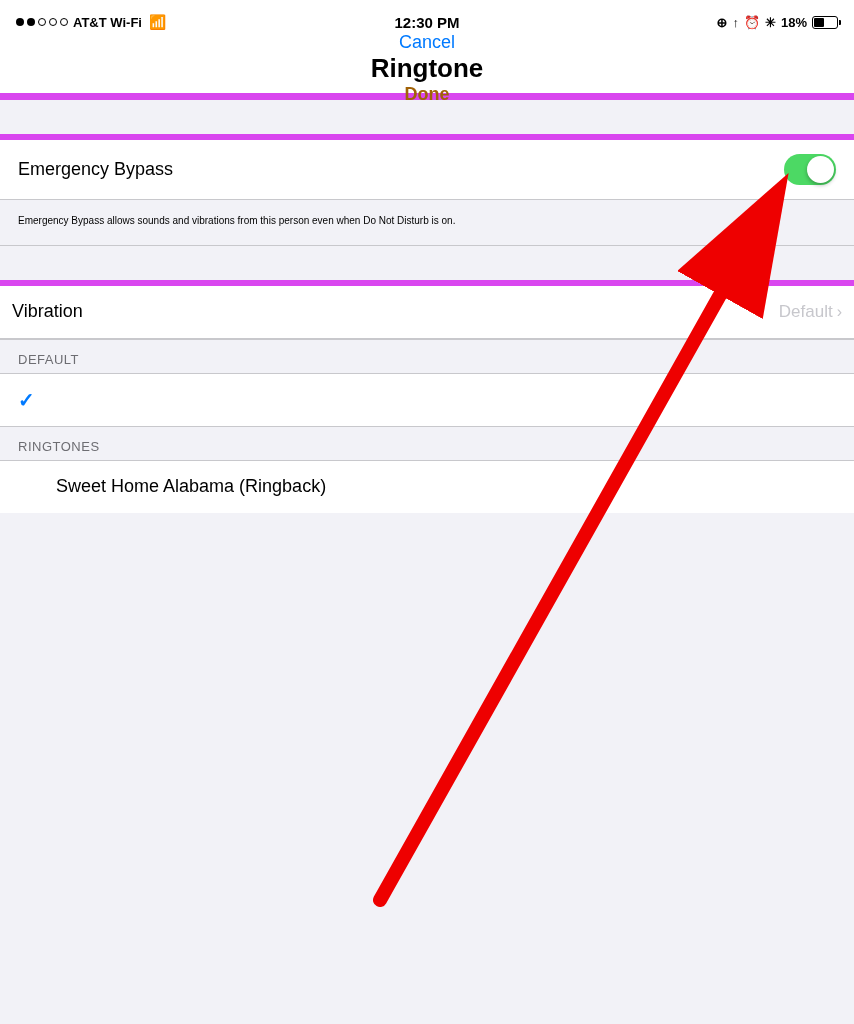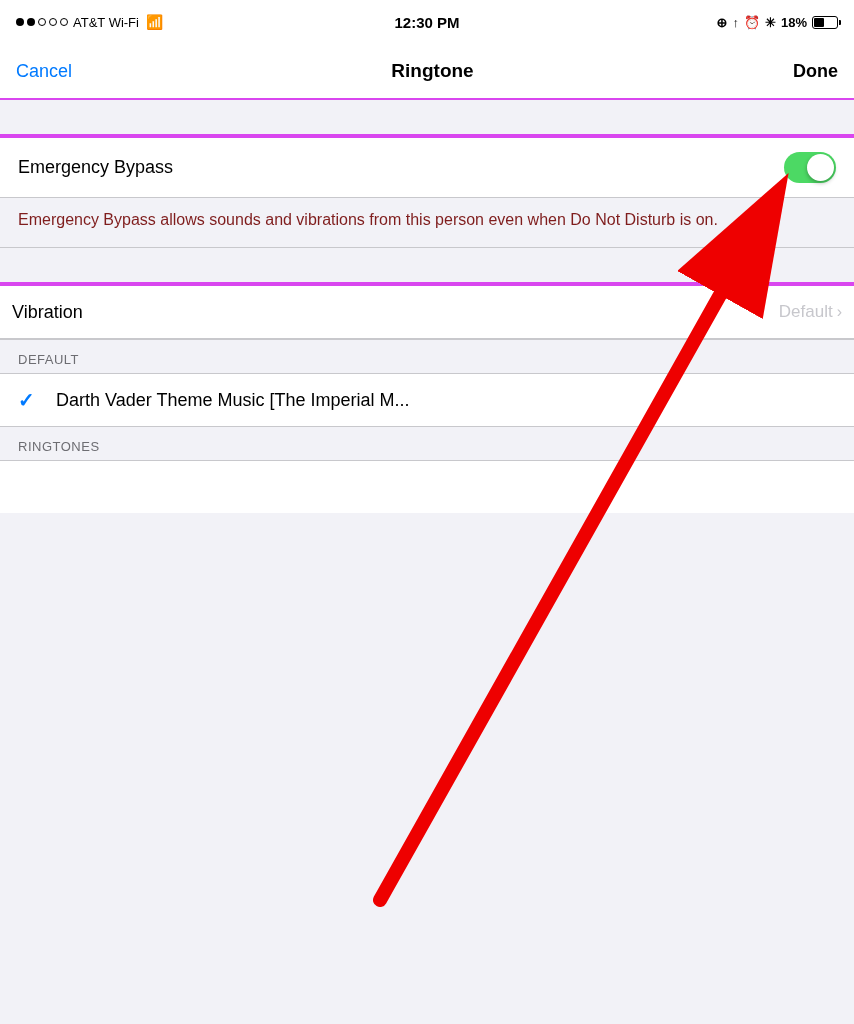--- a/index.html
+++ b/index.html
@@ -38,21 +38,21 @@
       border-radius: 50%;
     }
     .dot.filled { background: #000; }
     .dot.empty { background: transparent; border: 1.5px solid #000; }
     .wifi-icon {
       font-size: 14px;
       margin-left: 2px;
     }
     .carrier-text {
       font-size: 13px;
-      font-weight: 400;
+      font-weight: 700;
     }
     .status-center {
       font-size: 15px;
       font-weight: 600;
       position: absolute;
       left: 50%;
       transform: translateX(-50%);
     }
     .status-right {
       display: flex;
@@ -87,58 +87,59 @@
     .battery-fill {
       height: 100%;
       background: #000;
       border-radius: 1px;
       width: 44%;
     }
 
     
     .nav-bar {
       background: #fff;
-      border-bottom: 2px solid #d946ef;
+      border-bottom: 7px solid #d946ef;
       height: 56px;
       display: flex;
       align-items: center;
-      justify-content: space-between;
+      justify-content: center;
       padding: 0 16px;
+      flex-direction: column;
     }
     .nav-cancel {
       color: #007aff;
       font-size: 18px;
       cursor: pointer;
       background: none;
       border: none;
     }
     .nav-title {
-      font-size: 19px;
+      font-size: 26px;
       font-weight: 700;
       color: #000;
     }
     .nav-done {
-      color: #000000;
+      color: #a16207;
       font-size: 18px;
       font-weight: 600;
       cursor: pointer;
       background: none;
       border: none;
     }
 
     
     .section-spacer {
       height: 34px;
       background: #f2f2f7;
     }
 
     
     .settings-group {
       background: #f97316;
-      border-top: 4px solid #d946ef;
+      border-top: 6px solid #d946ef;
       border-bottom: 1px solid #c8c8cc;
     }
     .settings-row {
       display: flex;
       align-items: center;
       justify-content: space-between;
       padding: 14px 18px;
       background: #fff;
       border-bottom: 1px solid #e0e0e5;
       min-height: 52px;
@@ -171,22 +172,22 @@
       box-shadow: 0 2px 4px rgba(0,0,0,0.3);
     }
 
     
     .description-section {
       background: #f2f2f7;
       padding: 10px 18px 16px;
       border-bottom: 1px solid #c8c8cc;
     }
     .description-text {
-      font-size: 16px;
-      color: #7f1d1d;
+      font-size: 10px;
+      color: #000000;
       line-height: 1.45;
     }
 
     
     .vibration-row {
       display: flex;
       align-items: center;
       justify-content: space-between;
       padding: 14px 12px;
       background: #fff;
@@ -318,28 +319,28 @@
       <span class="row-right-text">Default</span>
       <span class="chevron">›</span>
     </div>
   </div>
 </div>
 
 <div class="section-header">DEFAULT</div>
 <div class="list-group">
   <div class="list-item">
     <span class="checkmark">✓</span>
-    <span class="item-text">Darth Vader Theme Music [The Imperial M...</span>
   </div>
 </div>
 
 <div class="section-header">RINGTONES</div>
 <div class="list-group">
   <div class="list-item">
     <span class="checkmark" style="color:transparent;">✓</span>
+    <span class="item-text">Sweet Home Alabama (Ringback)</span>
   </div>
 </div>
 
 <svg class="arrow-overlay" viewBox="0 0 854 1024">
 
   <defs>
     <marker id="arrowhead" markerWidth="10" markerHeight="7" refX="0" refY="3.5" orient="auto">
       <polygon points="0 0, 10 3.5, 0 7" fill="#e00"></polygon>
     </marker>
   </defs>

